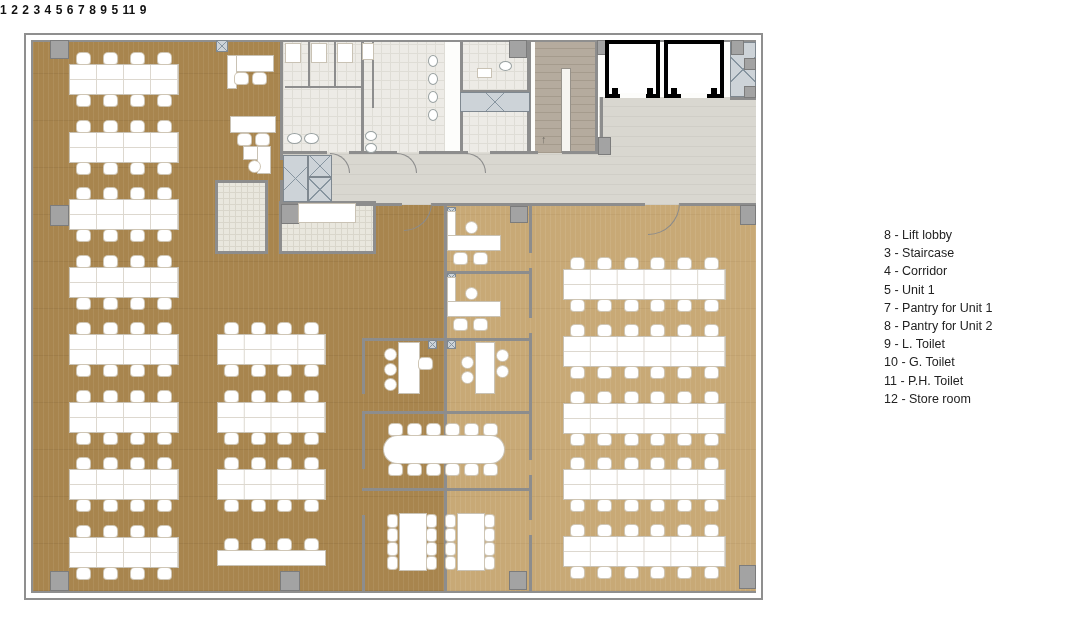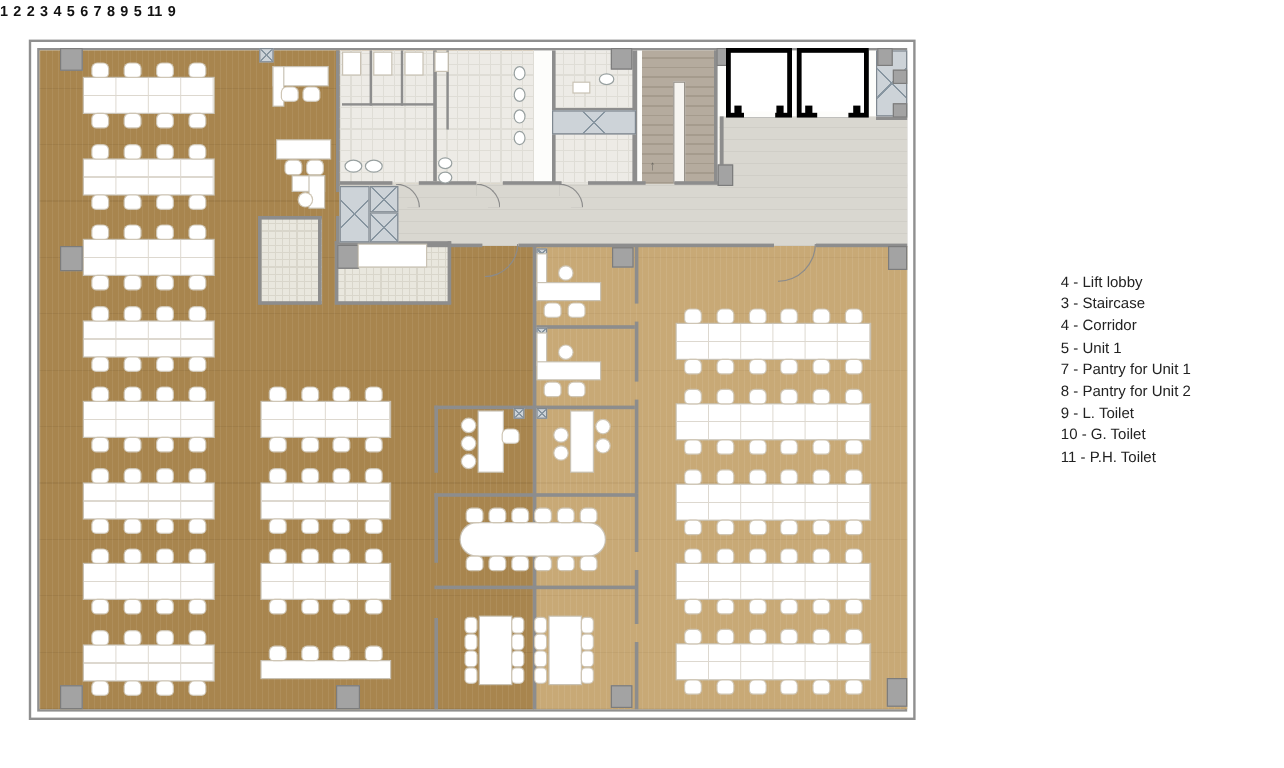--- a/index.html
+++ b/index.html
@@ -91,22 +91,23 @@
   <span class="lbl" style="left:196px;top:360px">6</span>
   <span class="lbl" style="left:329px;top:237px">7</span>
   <span class="lbl" style="left:243px;top:216px">8</span>
   <span class="lbl" style="left:322px;top:114px">9</span>
   <span class="lbl" style="left:409px;top:85px">5</span>
   <span class="lbl" style="left:498px;top:58px">11</span>
   <span class="lbl" style="left:504px;top:132px">9</span>
 <div class="w" style="left: 283px; top: 151px; width: 44px; height: 3px;"></div><div class="w" style="left: 349px; top: 151px; width: 48px; height: 3px;"></div><div class="w" style="left: 419px; top: 151px; width: 49px; height: 3px;"></div><div class="w" style="left: 490px; top: 151px; width: 48px; height: 3px;"></div><div class="w" style="left: 562px; top: 151px; width: 38px; height: 3px;"></div><div class="w" style="left: 283px; top: 203px; width: 119px; height: 3px;"></div><div class="w" style="left: 432px; top: 203px; width: 213px; height: 3px;"></div><div class="w" style="left: 680px; top: 203px; width: 76px; height: 3px;"></div><div class="w" style="left: 444px; top: 205px; width: 3px; height: 386px;"></div><div class="w" style="left: 529px; top: 205px; width: 3px; height: 48px;"></div><div class="w" style="left: 529px; top: 268px; width: 3px; height: 50px;"></div><div class="w" style="left: 529px; top: 333px; width: 3px; height: 78px;"></div><div class="w" style="left: 529px; top: 411px; width: 3px; height: 49px;"></div><div class="w" style="left: 529px; top: 475px; width: 3px; height: 45px;"></div><div class="w" style="left: 529px; top: 535px; width: 3px; height: 56px;"></div><div class="w" style="left: 447px; top: 271px; width: 82px; height: 3px;"></div><div class="w" style="left: 362px; top: 338px; width: 167px; height: 3px;"></div><div class="w" style="left: 362px; top: 338px; width: 3px; height: 56px;"></div><div class="w" style="left: 362px; top: 411px; width: 169px; height: 3px;"></div><div class="w" style="left: 362px; top: 411px; width: 3px; height: 58px;"></div><div class="w" style="left: 362px; top: 488px; width: 169px; height: 3px;"></div><div class="w" style="left: 362px; top: 515px; width: 3px; height: 76px;"></div><div class="w" style="left: 280px; top: 42px; width: 3px; height: 118px;"></div><div class="w" style="left: 280px; top: 180px; width: 3px; height: 22px;"></div><div class="w" style="left: 215px; top: 180px; width: 53px; height: 3px;"></div><div class="w" style="left: 215px; top: 180px; width: 3px; height: 73px;"></div><div class="w" style="left: 215px; top: 251px; width: 53px; height: 3px;"></div><div class="w" style="left: 265px; top: 180px; width: 3px; height: 73px;"></div><div class="w" style="left: 279px; top: 201px; width: 97px; height: 3px;"></div><div class="w" style="left: 373px; top: 201px; width: 3px; height: 52px;"></div><div class="w" style="left: 279px; top: 251px; width: 97px; height: 3px;"></div><div class="w" style="left: 279px; top: 201px; width: 3px; height: 52px;"></div><div class="w" style="left: 361px; top: 42px; width: 3px; height: 109px;"></div><div class="w" style="left: 308px; top: 42px; width: 2px; height: 46px;"></div><div class="w" style="left: 334px; top: 42px; width: 2px; height: 46px;"></div><div class="w" style="left: 285px; top: 86px; width: 78px; height: 2px;"></div><div class="w" style="left: 372px; top: 42px; width: 2px; height: 66px;"></div><div class="w" style="left: 460px; top: 42px; width: 3px; height: 111px;"></div><div class="w" style="left: 527px; top: 42px; width: 4px; height: 111px;"></div><div class="w" style="left: 460px; top: 90px; width: 70px; height: 2px;"></div><div class="w" style="left: 460px; top: 110px; width: 70px; height: 2px;"></div><div class="w" style="left: 595px; top: 42px; width: 3px; height: 111px;"></div><div class="w" style="left: 600px; top: 97px; width: 3px; height: 42px;"></div><div class="w" style="left: 730px; top: 97px; width: 26px; height: 3px;"></div><div class="col" style="left: 50px; top: 40px; width: 19px; height: 19px;"></div><div class="col" style="left: 50px; top: 205px; width: 19px; height: 21px;"></div><div class="col" style="left: 50px; top: 571px; width: 19px; height: 20px;"></div><div class="col" style="left: 280px; top: 571px; width: 20px; height: 20px;"></div><div class="col" style="left: 509px; top: 571px; width: 18px; height: 19px;"></div><div class="col" style="left: 739px; top: 565px; width: 17px; height: 24px;"></div><div class="col" style="left: 740px; top: 205px; width: 16px; height: 20px;"></div><div class="col" style="left: 509px; top: 40px; width: 18px; height: 18px;"></div><div class="col" style="left: 597px; top: 40px; width: 13px; height: 15px;"></div><div class="col" style="left: 731px; top: 40px; width: 13px; height: 15px;"></div><div class="col" style="left: 744px; top: 58px; width: 12px; height: 12px;"></div><div class="col" style="left: 744px; top: 86px; width: 12px; height: 12px;"></div><div class="col" style="left: 281px; top: 204px; width: 18px; height: 20px;"></div><div class="col" style="left: 510px; top: 206px; width: 18px; height: 17px;"></div><div class="col" style="left: 598px; top: 137px; width: 13px; height: 18px;"></div><div class="hx" style="left: 283px; top: 155px; width: 25px; height: 47px;"></div><div class="hx" style="left: 308px; top: 155px; width: 24px; height: 22px;"></div><div class="hx" style="left: 308px; top: 177px; width: 24px; height: 25px;"></div><div class="hx" style="left: 460px; top: 92px; width: 70px; height: 20px;"></div><div class="hx" style="left: 730px; top: 42px; width: 26px; height: 55px;"></div><div class="hx" style="left: 216px; top: 40px; width: 12px; height: 12px;"></div><div class="hx" style="left: 447px; top: 207px; width: 9px; height: 9px;"></div><div class="hx" style="left: 447px; top: 273px; width: 9px; height: 9px;"></div><div class="hx" style="left: 428px; top: 340px; width: 9px; height: 9px;"></div><div class="hx" style="left: 447px; top: 340px; width: 9px; height: 9px;"></div><div class="wht" style="left: 448px; top: 212px; width: 7px; height: 26px;"></div><div class="wht" style="left: 448px; top: 236px; width: 52px; height: 14px;"></div><div class="wht" style="left: 448px; top: 278px; width: 7px; height: 26px;"></div><div class="wht" style="left: 448px; top: 302px; width: 52px; height: 14px;"></div><div class="wht" style="left: 399px; top: 343px; width: 20px; height: 50px;"></div><div class="wht" style="left: 476px; top: 343px; width: 18px; height: 50px;"></div><div class="wht" style="left: 228px; top: 56px; width: 45px; height: 15px;"></div><div class="wht" style="left: 228px; top: 56px; width: 8px; height: 32px;"></div><div class="wht" style="left: 231px; top: 117px; width: 44px; height: 15px;"></div><div class="wht" style="left: 244px; top: 147px; width: 26px; height: 12px;"></div><div class="wht" style="left: 258px; top: 147px; width: 12px; height: 26px;"></div><div class="wht" style="left: 400px; top: 514px; width: 26px; height: 56px;"></div><div class="wht" style="left: 458px; top: 514px; width: 26px; height: 56px;"></div><div class="wht" style="left: 299px; top: 204px; width: 56px; height: 18px;"></div><div class="wht" style="left: 218px; top: 551px; width: 107px; height: 14px;"></div><div class="wht" style="left: 384px; top: 436px; width: 120px; height: 27px; border-radius: 14px;"></div><div class="wht" style="left: 286px; top: 44px; width: 14px; height: 18px;"></div><div class="wht" style="left: 312px; top: 44px; width: 14px; height: 18px;"></div><div class="wht" style="left: 338px; top: 44px; width: 14px; height: 18px;"></div><div class="wht" style="left: 363px; top: 44px; width: 10px; height: 15px;"></div><div class="wht" style="left: 478px; top: 69px; width: 13px; height: 8px;"></div><div class="ell" style="left: 287px; top: 133px; width: 15px; height: 11px;"></div><div class="ell" style="left: 304px; top: 133px; width: 15px; height: 11px;"></div><div class="ell" style="left: 365px; top: 131px; width: 12px; height: 10px;"></div><div class="ell" style="left: 365px; top: 143px; width: 12px; height: 10px;"></div><div class="ell" style="left: 499px; top: 61px; width: 13px; height: 10px;"></div><div class="ell" style="left: 428px; top: 55px; width: 10px; height: 12px;"></div><div class="ell" style="left: 428px; top: 73px; width: 10px; height: 12px;"></div><div class="ell" style="left: 428px; top: 91px; width: 10px; height: 12px;"></div><div class="ell" style="left: 428px; top: 109px; width: 10px; height: 12px;"></div><div class="chair" style="left: 225px; top: 539px;"></div><div class="chair" style="left: 252px; top: 539px;"></div><div class="chair" style="left: 278px; top: 539px;"></div><div class="chair" style="left: 305px; top: 539px;"></div><div class="chair" style="left: 454px; top: 253px;"></div><div class="chair" style="left: 474px; top: 253px;"></div><div class="chair" style="left: 454px; top: 319px;"></div><div class="chair" style="left: 474px; top: 319px;"></div><div class="chair" style="left: 419px; top: 358px;"></div><div class="chair" style="left: 235px; top: 73px;"></div><div class="chair" style="left: 253px; top: 73px;"></div><div class="chair" style="left: 238px; top: 134px;"></div><div class="chair" style="left: 256px; top: 134px;"></div><div class="chair" style="left: 389px; top: 424px;"></div><div class="chair" style="left: 408px; top: 424px;"></div><div class="chair" style="left: 427px; top: 424px;"></div><div class="chair" style="left: 446px; top: 424px;"></div><div class="chair" style="left: 465px; top: 424px;"></div><div class="chair" style="left: 484px; top: 424px;"></div><div class="chair" style="left: 389px; top: 464px;"></div><div class="chair" style="left: 408px; top: 464px;"></div><div class="chair" style="left: 427px; top: 464px;"></div><div class="chair" style="left: 446px; top: 464px;"></div><div class="chair" style="left: 465px; top: 464px;"></div><div class="chair" style="left: 484px; top: 464px;"></div><div class="rchair" style="left: 466px; top: 222px;"></div><div class="rchair" style="left: 466px; top: 288px;"></div><div class="rchair" style="left: 385px; top: 349px;"></div><div class="rchair" style="left: 385px; top: 364px;"></div><div class="rchair" style="left: 385px; top: 379px;"></div><div class="rchair" style="left: 462px; top: 357px;"></div><div class="rchair" style="left: 462px; top: 372px;"></div><div class="rchair" style="left: 497px; top: 350px;"></div><div class="rchair" style="left: 497px; top: 366px;"></div><div class="rchair" style="left: 249px; top: 161px;"></div><div class="schair" style="left: 388px; top: 515px;"></div><div class="schair" style="left: 388px; top: 529px;"></div><div class="schair" style="left: 388px; top: 543px;"></div><div class="schair" style="left: 388px; top: 557px;"></div><div class="schair" style="left: 427px; top: 515px;"></div><div class="schair" style="left: 427px; top: 529px;"></div><div class="schair" style="left: 427px; top: 543px;"></div><div class="schair" style="left: 427px; top: 557px;"></div><div class="schair" style="left: 446px; top: 515px;"></div><div class="schair" style="left: 446px; top: 529px;"></div><div class="schair" style="left: 446px; top: 543px;"></div><div class="schair" style="left: 446px; top: 557px;"></div><div class="schair" style="left: 485px; top: 515px;"></div><div class="schair" style="left: 485px; top: 529px;"></div><div class="schair" style="left: 485px; top: 543px;"></div><div class="schair" style="left: 485px; top: 557px;"></div><div class="arc" style="left: 404px; top: 203px; width: 28px; height: 28px; border-radius: 0px 0px 100%; border-width: 0px 1px 1px 0px;"></div><div class="arc" style="left: 648px; top: 203px; width: 32px; height: 32px; border-radius: 0px 0px 100%; border-width: 0px 1px 1px 0px;"></div><div class="arc" style="left: 330px; top: 153px; width: 20px; height: 20px; border-radius: 0px 100% 0px 0px; border-width: 1px 1px 0px 0px;"></div><div class="arc" style="left: 397px; top: 153px; width: 20px; height: 20px; border-radius: 0px 100% 0px 0px; border-width: 1px 1px 0px 0px;"></div><div class="arc" style="left: 466px; top: 153px; width: 20px; height: 20px; border-radius: 0px 100% 0px 0px; border-width: 1px 1px 0px 0px;"></div><div class="desk" style="left: 70px; top: 65px; width: 108px; height: 29px; background-size: 27px 100%, 100% 100%;"></div><div class="chair" style="left: 77px; top: 53px;"></div><div class="chair" style="left: 77px; top: 95px;"></div><div class="chair" style="left: 104px; top: 53px;"></div><div class="chair" style="left: 104px; top: 95px;"></div><div class="chair" style="left: 131px; top: 53px;"></div><div class="chair" style="left: 131px; top: 95px;"></div><div class="chair" style="left: 158px; top: 53px;"></div><div class="chair" style="left: 158px; top: 95px;"></div><div class="desk" style="left: 70px; top: 133px; width: 108px; height: 29px; background-size: 27px 100%, 100% 100%;"></div><div class="chair" style="left: 77px; top: 121px;"></div><div class="chair" style="left: 77px; top: 163px;"></div><div class="chair" style="left: 104px; top: 121px;"></div><div class="chair" style="left: 104px; top: 163px;"></div><div class="chair" style="left: 131px; top: 121px;"></div><div class="chair" style="left: 131px; top: 163px;"></div><div class="chair" style="left: 158px; top: 121px;"></div><div class="chair" style="left: 158px; top: 163px;"></div><div class="desk" style="left: 70px; top: 200px; width: 108px; height: 29px; background-size: 27px 100%, 100% 100%;"></div><div class="chair" style="left: 77px; top: 188px;"></div><div class="chair" style="left: 77px; top: 230px;"></div><div class="chair" style="left: 104px; top: 188px;"></div><div class="chair" style="left: 104px; top: 230px;"></div><div class="chair" style="left: 131px; top: 188px;"></div><div class="chair" style="left: 131px; top: 230px;"></div><div class="chair" style="left: 158px; top: 188px;"></div><div class="chair" style="left: 158px; top: 230px;"></div><div class="desk" style="left: 70px; top: 268px; width: 108px; height: 29px; background-size: 27px 100%, 100% 100%;"></div><div class="chair" style="left: 77px; top: 256px;"></div><div class="chair" style="left: 77px; top: 298px;"></div><div class="chair" style="left: 104px; top: 256px;"></div><div class="chair" style="left: 104px; top: 298px;"></div><div class="chair" style="left: 131px; top: 256px;"></div><div class="chair" style="left: 131px; top: 298px;"></div><div class="chair" style="left: 158px; top: 256px;"></div><div class="chair" style="left: 158px; top: 298px;"></div><div class="desk" style="left: 70px; top: 335px; width: 108px; height: 29px; background-size: 27px 100%, 100% 100%;"></div><div class="chair" style="left: 77px; top: 323px;"></div><div class="chair" style="left: 77px; top: 365px;"></div><div class="chair" style="left: 104px; top: 323px;"></div><div class="chair" style="left: 104px; top: 365px;"></div><div class="chair" style="left: 131px; top: 323px;"></div><div class="chair" style="left: 131px; top: 365px;"></div><div class="chair" style="left: 158px; top: 323px;"></div><div class="chair" style="left: 158px; top: 365px;"></div><div class="desk" style="left: 70px; top: 403px; width: 108px; height: 29px; background-size: 27px 100%, 100% 100%;"></div><div class="chair" style="left: 77px; top: 391px;"></div><div class="chair" style="left: 77px; top: 433px;"></div><div class="chair" style="left: 104px; top: 391px;"></div><div class="chair" style="left: 104px; top: 433px;"></div><div class="chair" style="left: 131px; top: 391px;"></div><div class="chair" style="left: 131px; top: 433px;"></div><div class="chair" style="left: 158px; top: 391px;"></div><div class="chair" style="left: 158px; top: 433px;"></div><div class="desk" style="left: 70px; top: 470px; width: 108px; height: 29px; background-size: 27px 100%, 100% 100%;"></div><div class="chair" style="left: 77px; top: 458px;"></div><div class="chair" style="left: 77px; top: 500px;"></div><div class="chair" style="left: 104px; top: 458px;"></div><div class="chair" style="left: 104px; top: 500px;"></div><div class="chair" style="left: 131px; top: 458px;"></div><div class="chair" style="left: 131px; top: 500px;"></div><div class="chair" style="left: 158px; top: 458px;"></div><div class="chair" style="left: 158px; top: 500px;"></div><div class="desk" style="left: 70px; top: 538px; width: 108px; height: 29px; background-size: 27px 100%, 100% 100%;"></div><div class="chair" style="left: 77px; top: 526px;"></div><div class="chair" style="left: 77px; top: 568px;"></div><div class="chair" style="left: 104px; top: 526px;"></div><div class="chair" style="left: 104px; top: 568px;"></div><div class="chair" style="left: 131px; top: 526px;"></div><div class="chair" style="left: 131px; top: 568px;"></div><div class="chair" style="left: 158px; top: 526px;"></div><div class="chair" style="left: 158px; top: 568px;"></div><div class="desk" style="left: 218px; top: 335px; width: 107px; height: 29px; background-size: 26.75px 100%, 100% 100%;"></div><div class="chair" style="left: 225px; top: 323px;"></div><div class="chair" style="left: 225px; top: 365px;"></div><div class="chair" style="left: 252px; top: 323px;"></div><div class="chair" style="left: 252px; top: 365px;"></div><div class="chair" style="left: 278px; top: 323px;"></div><div class="chair" style="left: 278px; top: 365px;"></div><div class="chair" style="left: 305px; top: 323px;"></div><div class="chair" style="left: 305px; top: 365px;"></div><div class="desk" style="left: 218px; top: 403px; width: 107px; height: 29px; background-size: 26.75px 100%, 100% 100%;"></div><div class="chair" style="left: 225px; top: 391px;"></div><div class="chair" style="left: 225px; top: 433px;"></div><div class="chair" style="left: 252px; top: 391px;"></div><div class="chair" style="left: 252px; top: 433px;"></div><div class="chair" style="left: 278px; top: 391px;"></div><div class="chair" style="left: 278px; top: 433px;"></div><div class="chair" style="left: 305px; top: 391px;"></div><div class="chair" style="left: 305px; top: 433px;"></div><div class="desk" style="left: 218px; top: 470px; width: 107px; height: 29px; background-size: 26.75px 100%, 100% 100%;"></div><div class="chair" style="left: 225px; top: 458px;"></div><div class="chair" style="left: 225px; top: 500px;"></div><div class="chair" style="left: 252px; top: 458px;"></div><div class="chair" style="left: 252px; top: 500px;"></div><div class="chair" style="left: 278px; top: 458px;"></div><div class="chair" style="left: 278px; top: 500px;"></div><div class="chair" style="left: 305px; top: 458px;"></div><div class="chair" style="left: 305px; top: 500px;"></div><div class="desk" style="left: 564px; top: 270px; width: 161px; height: 29px; background-size: 26.8333px 100%, 100% 100%;"></div><div class="chair" style="left: 571px; top: 258px;"></div><div class="chair" style="left: 571px; top: 300px;"></div><div class="chair" style="left: 598px; top: 258px;"></div><div class="chair" style="left: 598px; top: 300px;"></div><div class="chair" style="left: 625px; top: 258px;"></div><div class="chair" style="left: 625px; top: 300px;"></div><div class="chair" style="left: 651px; top: 258px;"></div><div class="chair" style="left: 651px; top: 300px;"></div><div class="chair" style="left: 678px; top: 258px;"></div><div class="chair" style="left: 678px; top: 300px;"></div><div class="chair" style="left: 705px; top: 258px;"></div><div class="chair" style="left: 705px; top: 300px;"></div><div class="desk" style="left: 564px; top: 337px; width: 161px; height: 29px; background-size: 26.8333px 100%, 100% 100%;"></div><div class="chair" style="left: 571px; top: 325px;"></div><div class="chair" style="left: 571px; top: 367px;"></div><div class="chair" style="left: 598px; top: 325px;"></div><div class="chair" style="left: 598px; top: 367px;"></div><div class="chair" style="left: 625px; top: 325px;"></div><div class="chair" style="left: 625px; top: 367px;"></div><div class="chair" style="left: 651px; top: 325px;"></div><div class="chair" style="left: 651px; top: 367px;"></div><div class="chair" style="left: 678px; top: 325px;"></div><div class="chair" style="left: 678px; top: 367px;"></div><div class="chair" style="left: 705px; top: 325px;"></div><div class="chair" style="left: 705px; top: 367px;"></div><div class="desk" style="left: 564px; top: 404px; width: 161px; height: 29px; background-size: 26.8333px 100%, 100% 100%;"></div><div class="chair" style="left: 571px; top: 392px;"></div><div class="chair" style="left: 571px; top: 434px;"></div><div class="chair" style="left: 598px; top: 392px;"></div><div class="chair" style="left: 598px; top: 434px;"></div><div class="chair" style="left: 625px; top: 392px;"></div><div class="chair" style="left: 625px; top: 434px;"></div><div class="chair" style="left: 651px; top: 392px;"></div><div class="chair" style="left: 651px; top: 434px;"></div><div class="chair" style="left: 678px; top: 392px;"></div><div class="chair" style="left: 678px; top: 434px;"></div><div class="chair" style="left: 705px; top: 392px;"></div><div class="chair" style="left: 705px; top: 434px;"></div><div class="desk" style="left: 564px; top: 470px; width: 161px; height: 29px; background-size: 26.8333px 100%, 100% 100%;"></div><div class="chair" style="left: 571px; top: 458px;"></div><div class="chair" style="left: 571px; top: 500px;"></div><div class="chair" style="left: 598px; top: 458px;"></div><div class="chair" style="left: 598px; top: 500px;"></div><div class="chair" style="left: 625px; top: 458px;"></div><div class="chair" style="left: 625px; top: 500px;"></div><div class="chair" style="left: 651px; top: 458px;"></div><div class="chair" style="left: 651px; top: 500px;"></div><div class="chair" style="left: 678px; top: 458px;"></div><div class="chair" style="left: 678px; top: 500px;"></div><div class="chair" style="left: 705px; top: 458px;"></div><div class="chair" style="left: 705px; top: 500px;"></div><div class="desk" style="left: 564px; top: 537px; width: 161px; height: 29px; background-size: 26.8333px 100%, 100% 100%;"></div><div class="chair" style="left: 571px; top: 525px;"></div><div class="chair" style="left: 571px; top: 567px;"></div><div class="chair" style="left: 598px; top: 525px;"></div><div class="chair" style="left: 598px; top: 567px;"></div><div class="chair" style="left: 625px; top: 525px;"></div><div class="chair" style="left: 625px; top: 567px;"></div><div class="chair" style="left: 651px; top: 525px;"></div><div class="chair" style="left: 651px; top: 567px;"></div><div class="chair" style="left: 678px; top: 525px;"></div><div class="chair" style="left: 678px; top: 567px;"></div><div class="chair" style="left: 705px; top: 525px;"></div><div class="chair" style="left: 705px; top: 567px;"></div></div>
 
 <ul id="legend">
-  <li>4 - Lift lobby</li>
+  <li>8 - Lift lobby</li>
   <li>3 - Staircase</li>
   <li>4 - Corridor</li>
   <li>5 - Unit 1</li>
   <li>7 - Pantry for Unit 1</li>
   <li>8 - Pantry for Unit 2</li>
   <li>9 - L. Toilet</li>
   <li>10 - G. Toilet</li>
   <li>11 - P.H. Toilet</li>
+  <li>12 - Store room</li>
 </ul>
 
 </body></html>

